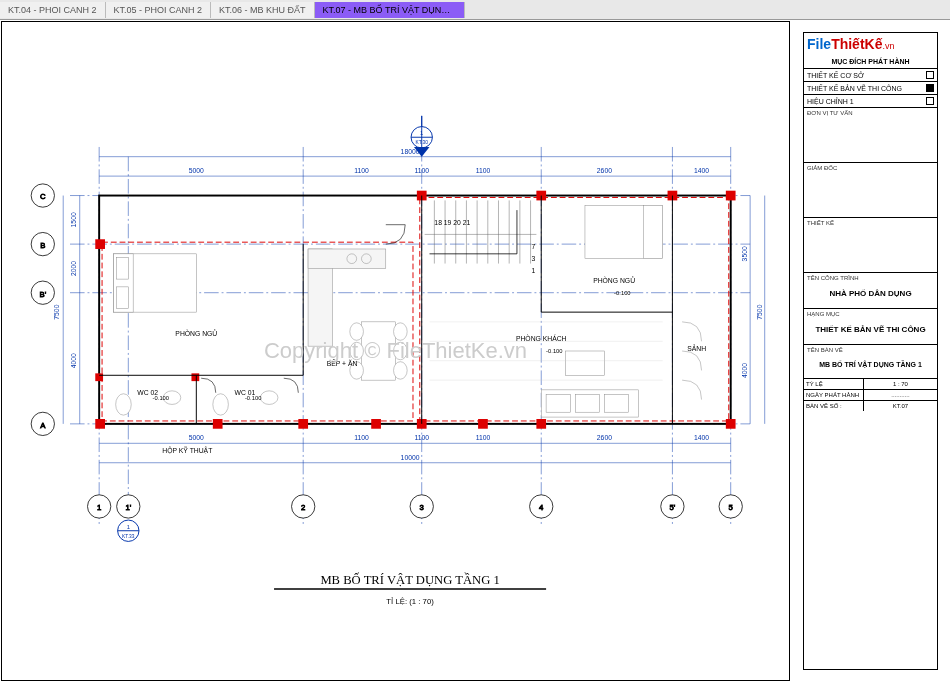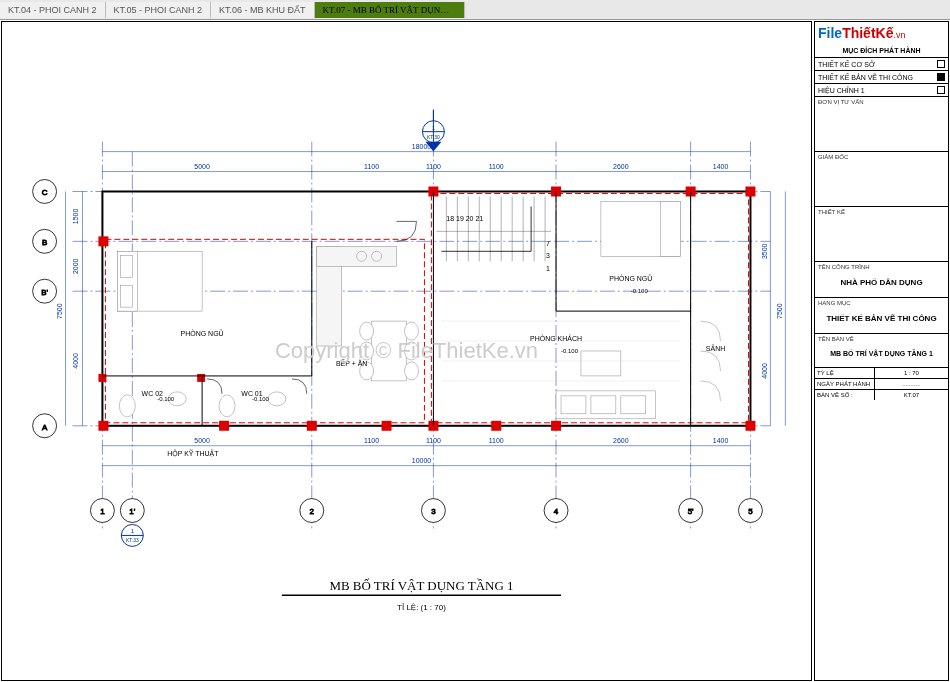--- a/index.html
+++ b/index.html
@@ -1,23 +1,23 @@
 <!DOCTYPE html>
 <html><head>
 <meta charset="utf-8">
 <style>
 *{margin:0;padding:0;box-sizing:border-box;}
 body{font-family:Arial,sans-serif;background:#ccc;width:950px;height:682px;overflow:hidden;font-size:10px;}
 .tabs{display:flex;background:#e8e8e8;height:20px;border-bottom:1px solid #999;align-items:center;}
 .tab{padding:3px 8px;font-size:9px;border-right:1px solid #bbb;background:#f0f0f0;cursor:pointer;white-space:nowrap;overflow:hidden;text-overflow:ellipsis;max-width:150px;color:#555;}
-.tab.active{background:#4d7c0f;color:#000;font-family:Liberation Serif, serif;}
+.tab.active{background:#8b5cf6;color:#000;}
 .main{display:flex;height:662px;background:#fff;}
 .drawing-area{flex:1;position:relative;background:#fff;border:1px solid #000;margin:1px;}
 .canvas{position:absolute;top:0;left:0;width:100%;height:100%;}
-.title-block{width:135px;background:#fff;border:1px solid #000;margin:1px;display:flex;flex-direction:column;font-size:7px;}
+.title-block{width:135px;background:#fff;border:1px solid #000;margin:12px;display:flex;flex-direction:column;font-size:7px;}
 .tb-row{border-bottom:1px solid #000;padding:2px 3px;}
 .tb-logo{padding:3px;text-align:left;}
 .tb-logo-text{font-size:14px;font-weight:bold;}
 .tb-logo-blue{color:#0066cc;}
 .tb-logo-red{color:#cc0000;}
 .tb-header{text-align:center;font-weight:bold;padding:3px;}
 .tb-check-row{display:flex;justify-content:space-between;align-items:center;padding:2px 3px;border-bottom:1px solid #000;}
 .tb-check{width:8px;height:8px;border:1px solid #000;}
 .tb-check.checked{background:#000;}
 .tb-section{min-height:55px;padding:2px 3px;border-bottom:1px solid #000;}

